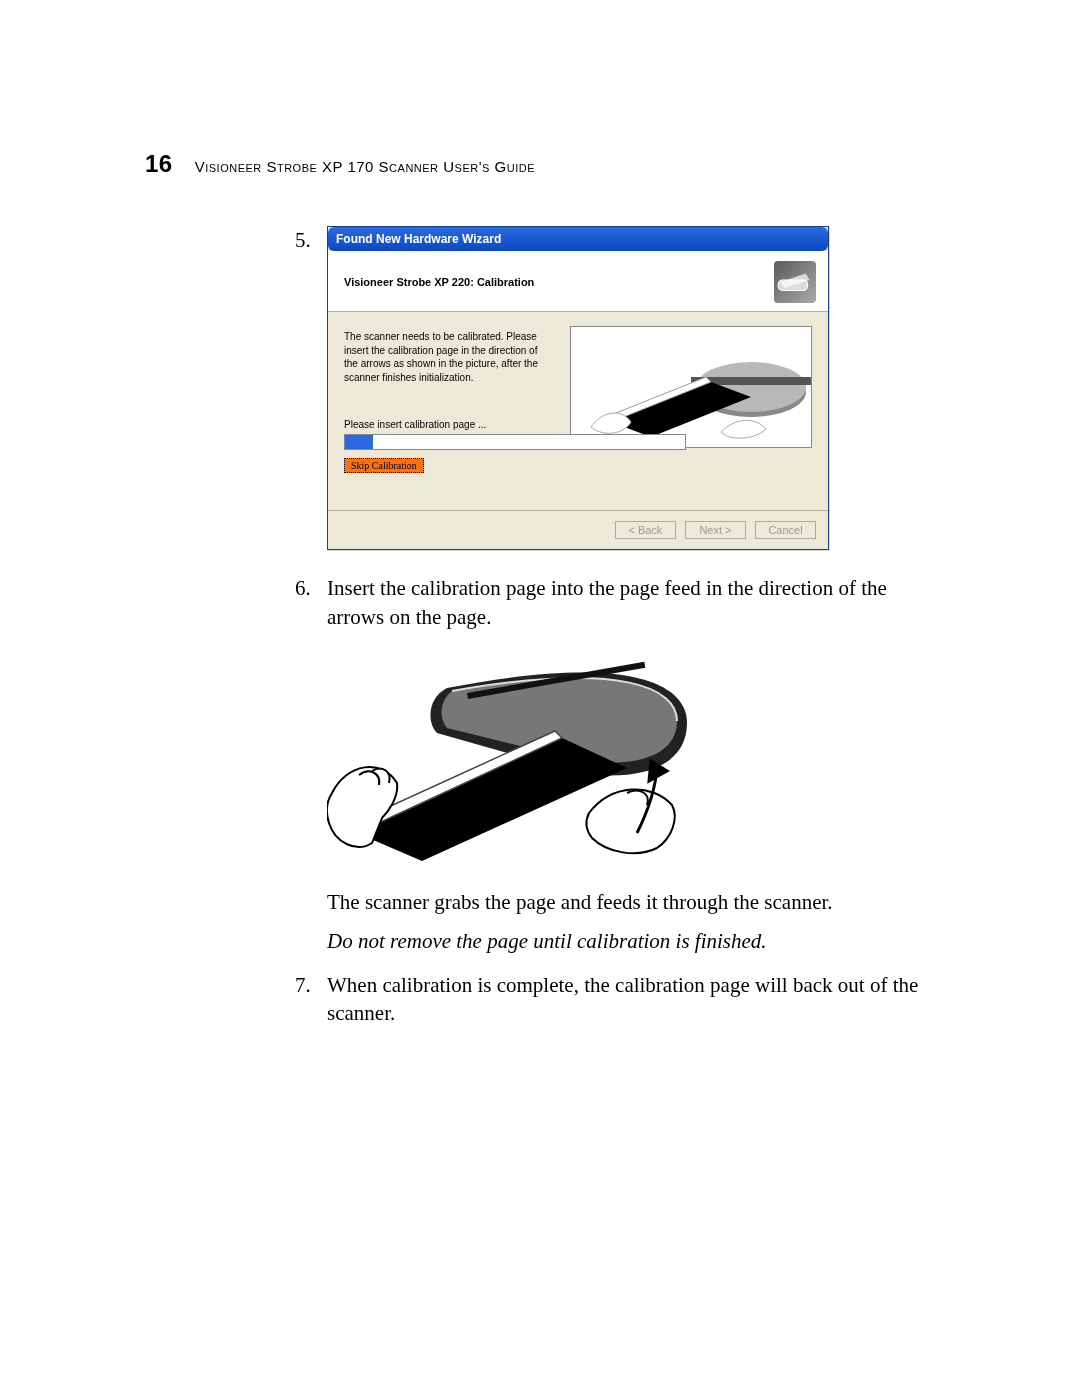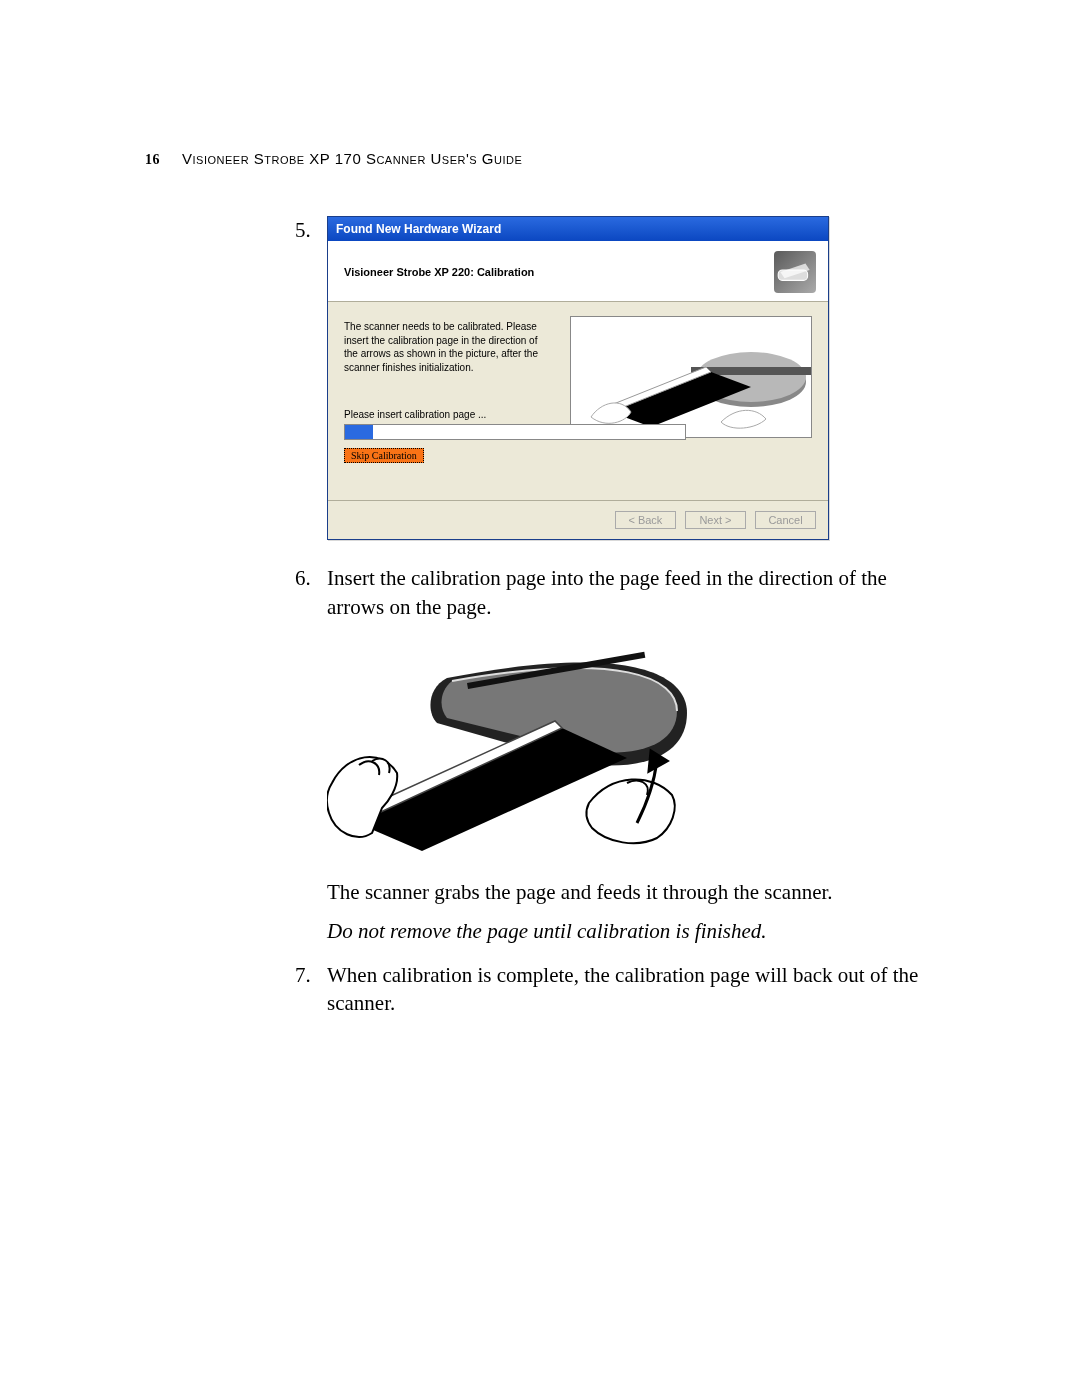--- a/index.html
+++ b/index.html
@@ -18,23 +18,22 @@
   .header-line {
     display: flex;
     align-items: baseline;
     font-family: Arial, Helvetica, sans-serif;
     font-size: 15px;
     letter-spacing: 0.5px;
     margin-bottom: 48px;
   }
   .page-number {
     font-weight: bold;
-    font-size: 14px;
+    font-size: 24px;
     margin-right: 22px;
-    font-family: Liberation Serif, serif;
   }
   .header-title {
     font-variant: small-caps;
   }
   .content {
     padding-left: 150px;
   }
   ol.steps {
     list-style: none;
     margin: 0;
@@ -73,20 +72,21 @@
     font-family: Tahoma, Arial, sans-serif;
     font-size: 11px;
     box-shadow: 1px 1px 0 rgba(0,0,0,0.15);
   }
   .wizard-titlebar {
     background: linear-gradient(to bottom, #2a6ae0 0%, #0b47c1 100%);
     color: #fff;
     font-weight: bold;
     padding: 4px 8px;
     font-size: 12px;
+    border-radius: 6px;
   }
   .wizard-header {
     background: #fff;
     padding: 10px 12px 8px 16px;
     border-bottom: 1px solid #b0ad9a;
     display: flex;
     align-items: center;
     justify-content: space-between;
   }
   .wizard-header-title {

